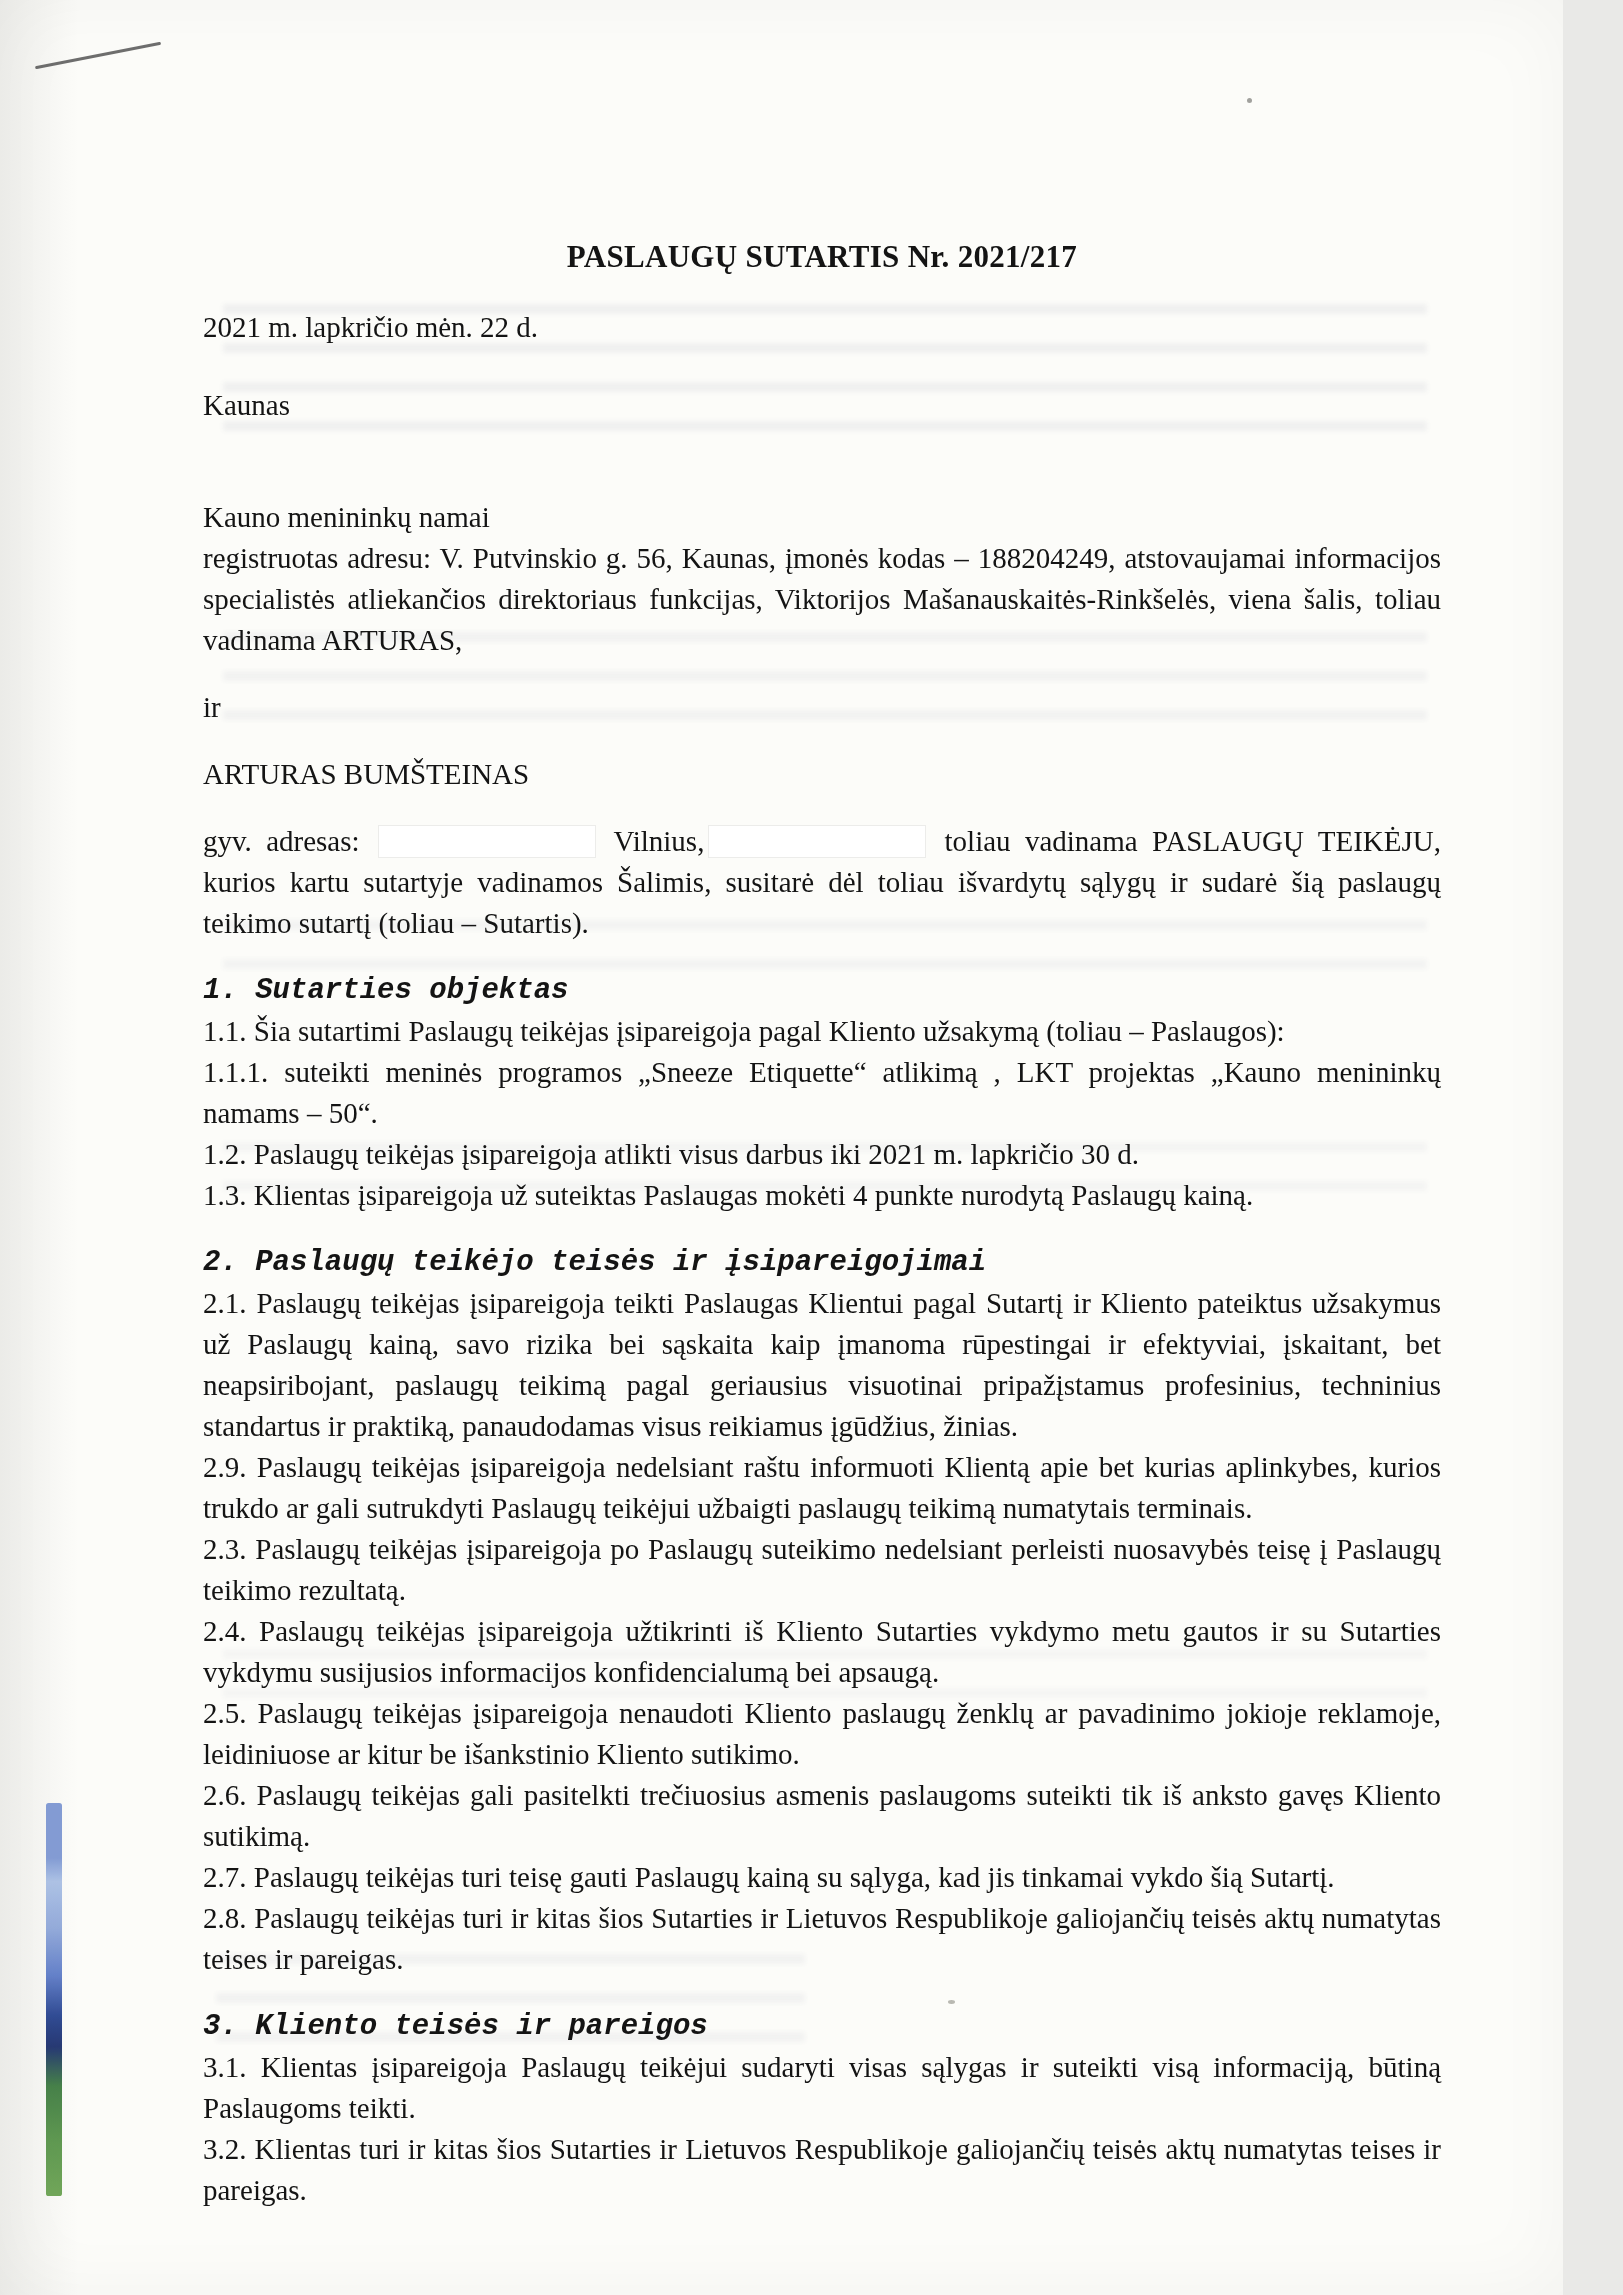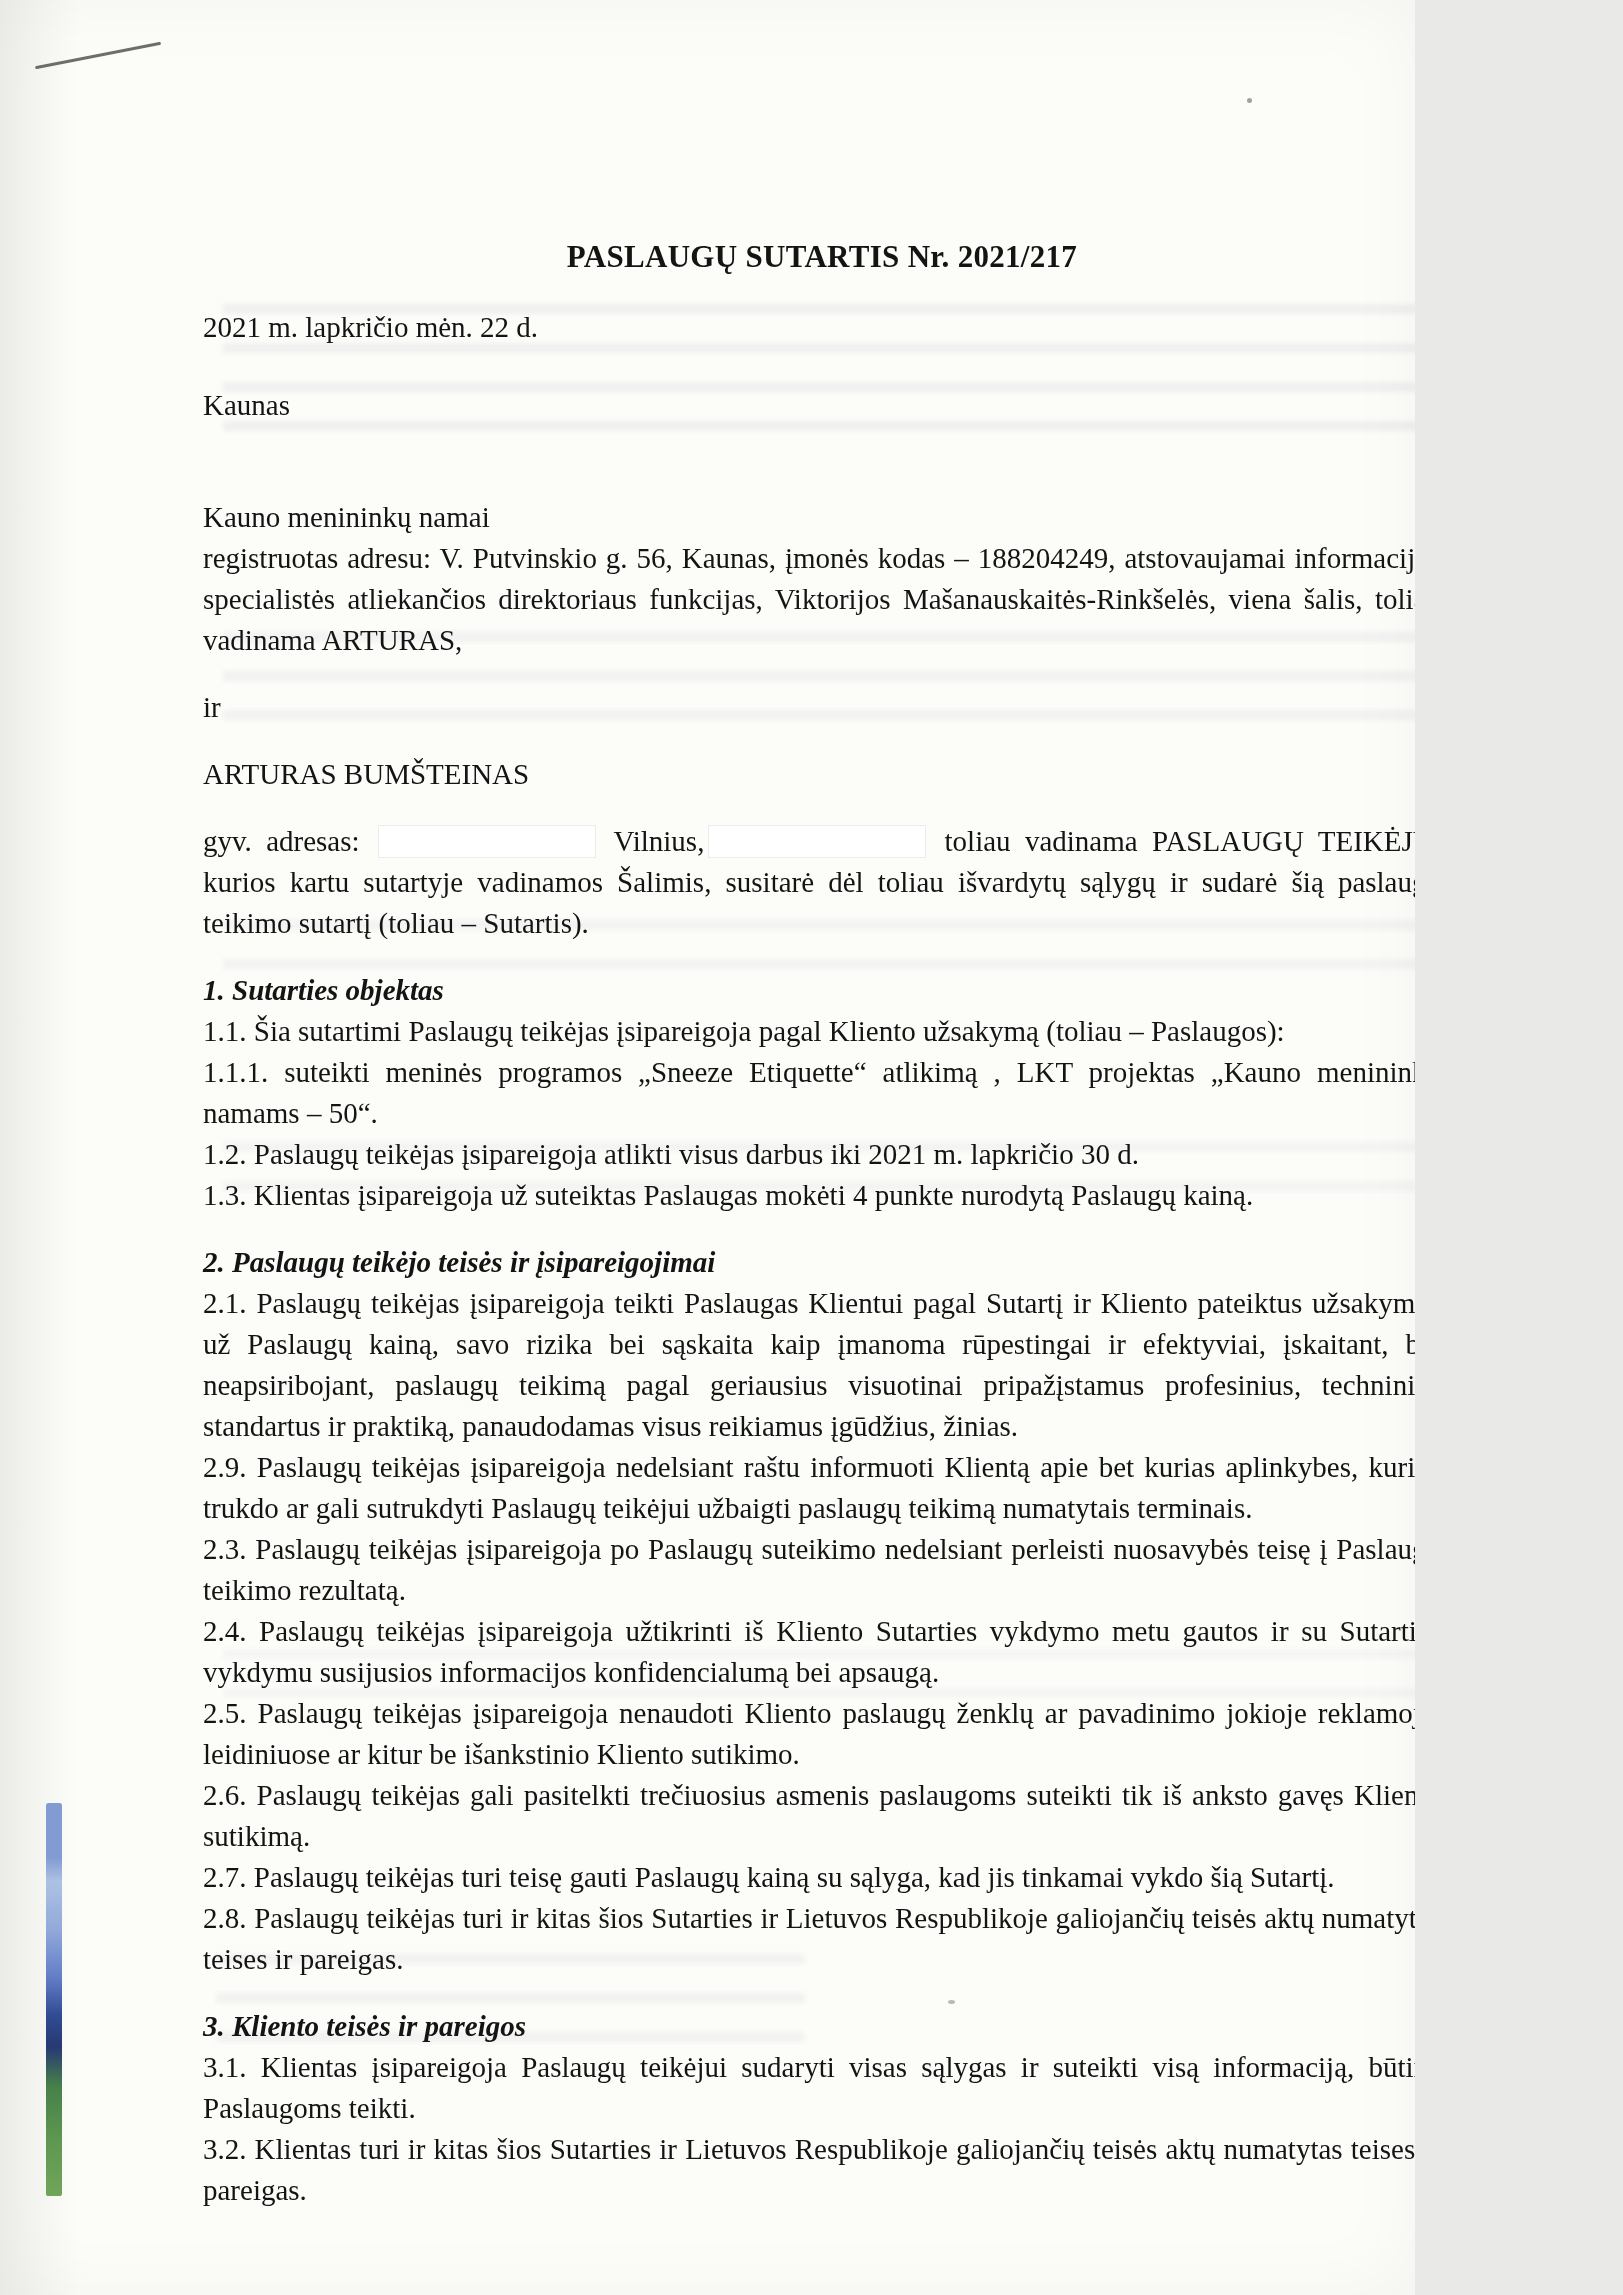--- a/index.html
+++ b/index.html
@@ -3,21 +3,21 @@
 <meta charset="utf-8">
 <style>
   html,body{margin:0;padding:0;}
   body{
     width:1623px;height:2295px;
     background:#e9e9e7;
     font-family:"Liberation Serif", serif;
   }
   .page{
     position:relative;
-    width:1415px;height:2295px;
+    width:1563px;height:2295px;
     background:#fcfcf9;
     overflow:hidden;
     color:#141414;
     box-shadow:inset 0 0 79px rgba(0,0,0,0.04);
   }
   
   .pen-mark{
     position:absolute;left:34px;top:54px;width:128px;height:2.6px;
     background:#4a4a4a;border-radius:2px;
     transform:rotate(-11deg);
@@ -75,21 +75,21 @@
   .doc-date{
     margin:30px 0 0 0;
   }
   .doc-city{
     text-align:left;margin:37px 0 0 0;
   }
   .blocks{margin-top:71px;}
   .blk{margin:0;}
   .blk.gap{margin-top:26px;}
   .blk.jus{text-align:justify;}
-  .blk.h{font-weight:bold;font-style:italic;}
+  .blk.h{font-weight:bold;font-style:italic;font-family:Liberation Mono, monospace;}
   .b{font-weight:normal;}
   .redact{
     display:inline-block;
     width:209px;height:31px;
     background:#ffffff;
     border:0.7px solid #ececea;
     vertical-align:-6.5px;
     margin:0 3.9px;
   }
 </style>

